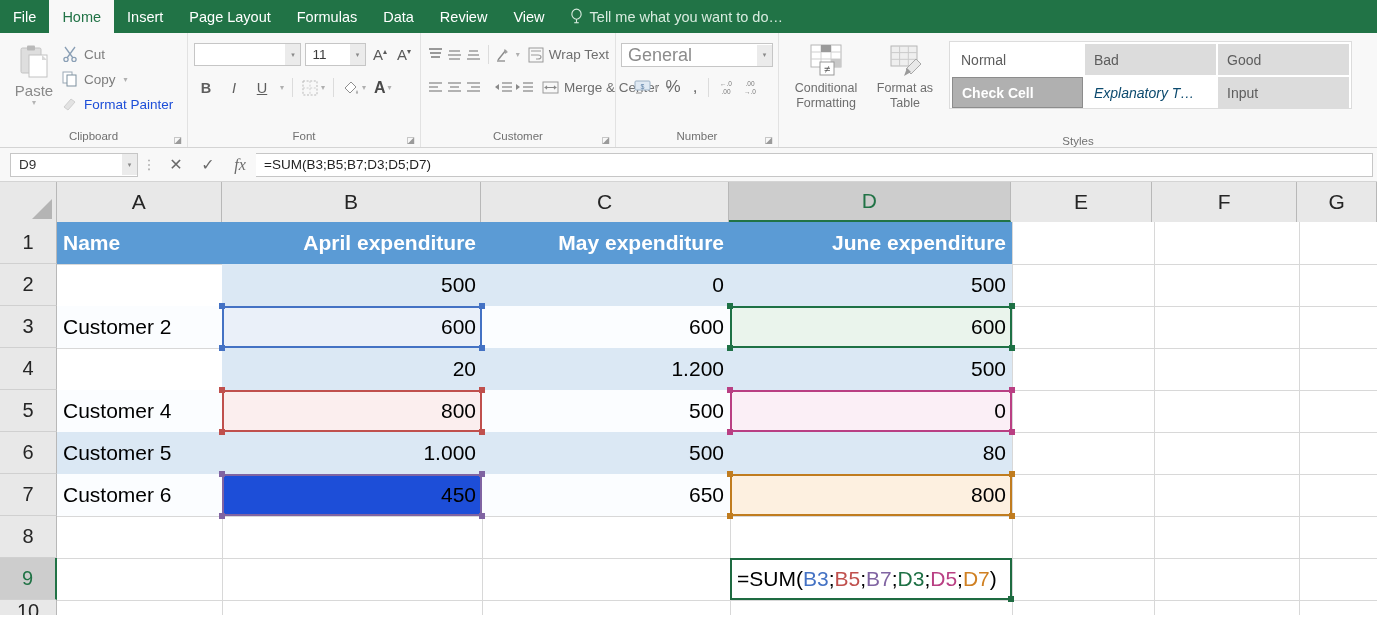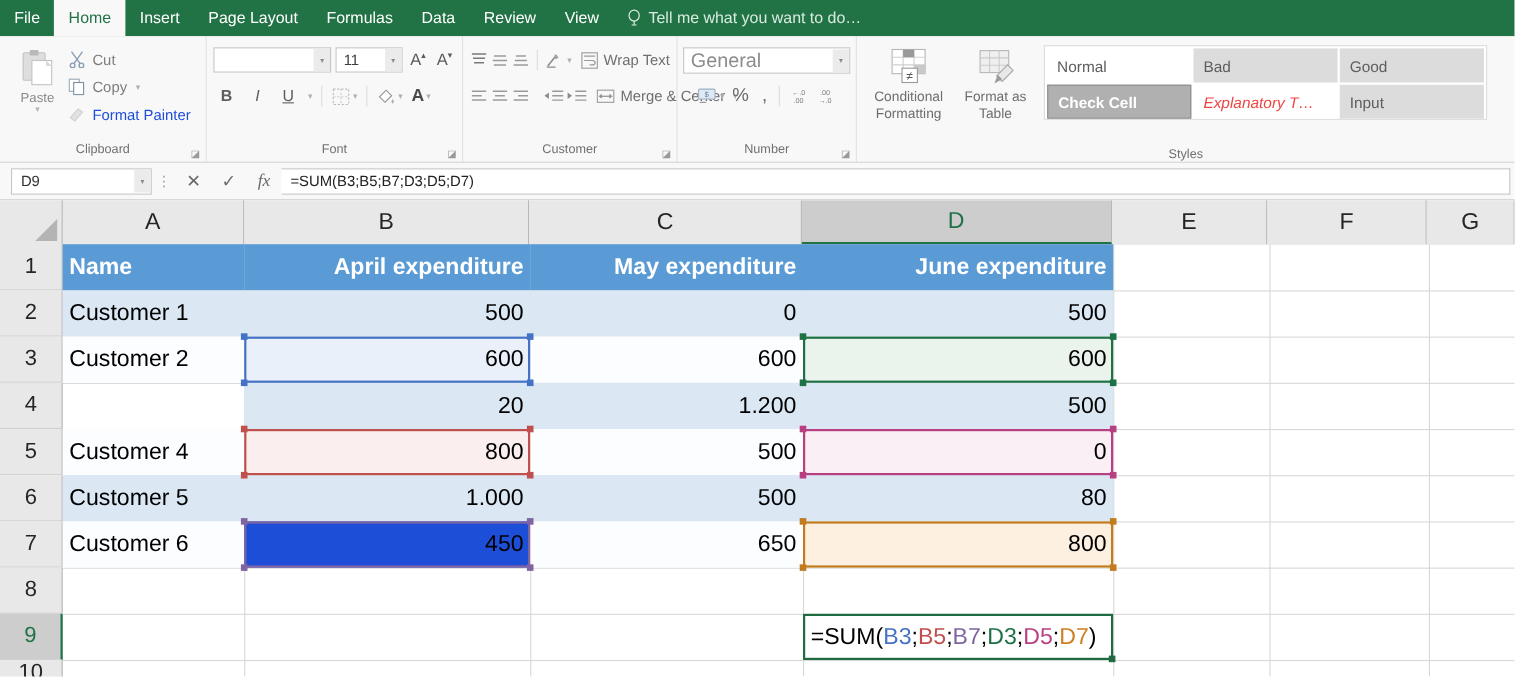--- a/index.html
+++ b/index.html
@@ -69,21 +69,21 @@
     font-size: 9px; color: #9a9a9a;
   }
 
   
   .g-clipboard { width: 188px; }
   .paste-col {
     width: 56px; display: flex; flex-direction: column;
     align-items: center; justify-content: flex-start;
     padding-top: 5px;
   }
-  .paste-label { font-size: 12px; color: #8a8a8a; margin-top: 2px; text-align: right; }
+  .paste-label { font-size: 15px; color: #8a8a8a; margin-top: 2px; text-align: right; }
   .paste-caret { font-size: 8px; color: #b5b5b5; line-height: 7px; }
   .clip-list { display: flex; flex-direction: column; gap: 3px; padding-top: 4px; }
   .clip-item {
     display: flex; align-items: center; gap: 6px;
     font-size: 13.5px; color: #7d7d7d;
     height: 22px; padding-right: 4px;
     cursor: pointer;
   }
   .clip-item.dim { color: #1d4ed8; }
   .mini-caret { font-size: 8px; color: #b0b0b0; margin-left: 2px; }
@@ -155,21 +155,21 @@
   .style-cell {
     display: flex; align-items: center; padding-left: 9px;
     font-size: 14px; color: #5d5d5d; cursor: pointer;
     background: #ffffff;
   }
   .style-cell.gray { background: #dcdcdc; }
   .style-cell.checkcell {
     background: #b0b0b0; color: #ffffff; font-weight: bold;
     border: 1px solid #8c8c8c;
   }
-  .style-cell.ital { font-style: italic; color: #ef4444; }
+  .style-cell.ital { font-style: italic; color: #0c4a6e; }
   .styles-label {
     position: absolute; bottom: 0; left: 0; right: 0;
     font-size: 11.5px; color: #707070; text-align: center;
   }
 
   
   .fbar {
     height: 34px; background: #f8f8f8;
     border-bottom: 1px solid #d4d4d4;
     display: flex; align-items: center; padding: 0 4px;
@@ -589,21 +589,20 @@
     <div class="gl-h" style="left:0; top:252px; width:1320px;"></div>
     <div class="gl-h" style="left:0; top:294px; width:1320px;"></div>
     <div class="gl-h" style="left:0; top:336px; width:1320px;"></div>
     <div class="gl-h" style="left:0; top:378px; width:1320px;"></div>
 
     <div class="cell hdrcell" style="left:0;   top:0; width:165px; height:42px;">Name</div>
     <div class="cell hdrcell num" style="left:425px; top:0; width:248px; height:42px;">May expenditure</div>
     <div class="cell hdrcell num" style="left:165px; top:0; width:260px; height:42px;">April expenditure</div>
     <div class="cell hdrcell num" style="left:673px; top:0; width:282px; height:42px;">June expenditure</div>
 
-    <div class="cell band" style="left:0;   top:42px; width:165px; height:42px;">Customer 1</div>
     <div class="cell band num" style="left:165px; top:42px; width:260px; height:42px;">500</div>
     <div class="cell band num" style="left:425px; top:42px; width:248px; height:42px;">0</div>
     <div class="cell band num" style="left:673px; top:42px; width:282px; height:42px;">500</div>
 
     <div class="cell bandlight" style="left:0;   top:84px; width:165px; height:42px;">Customer 2</div>
     <div class="cell num" style="left:165px; top:84px; width:260px; height:42px; background:#eaf0f9;">600</div>
     <div class="cell bandlight num" style="left:425px; top:84px; width:248px; height:42px;">600</div>
     <div class="cell num" style="left:673px; top:84px; width:282px; height:42px; background:#eaf4ec;">600</div>
 
     <div class="cell band num" style="left:165px; top:126px; width:260px; height:42px;">20</div>

